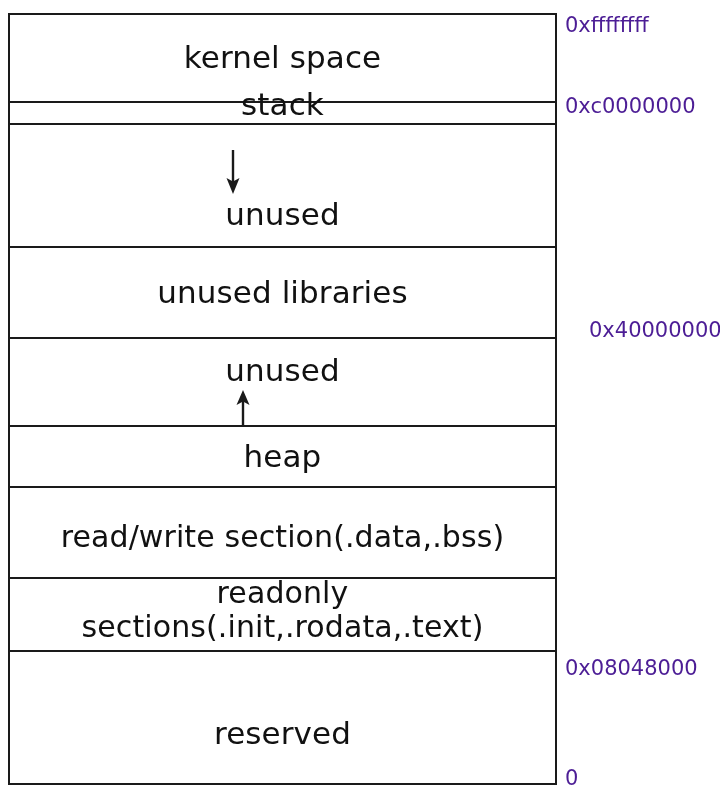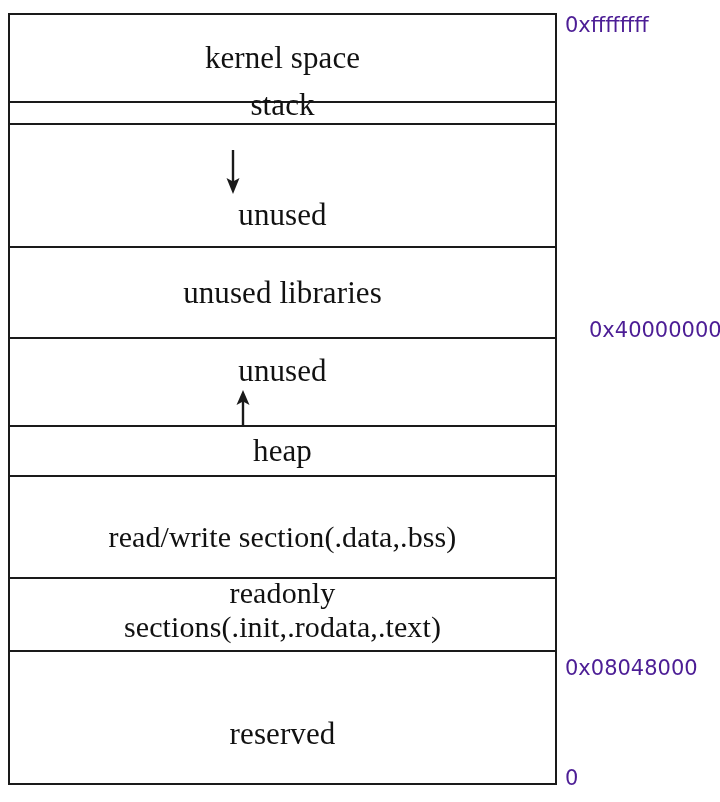--- a/index.html
+++ b/index.html
@@ -26,21 +26,20 @@
 
   
   .memory-column {
     position: absolute;
     left: 8px;
     top: 13px;
     width: 549px;
     height: 772px;
     border: 2px solid #1a1a1a;
     box-sizing: border-box;
-    font-family: Liberation Serif, serif;
   }
 
   .segment {
     position: absolute;
     left: 0;
     width: 100%;
     box-sizing: border-box;
     border-bottom: 2px solid #1a1a1a;
     display: flex;
     align-items: center;
@@ -103,21 +102,21 @@
     </div>
 
     <div class="segment" style="top:233px;height:91px;">
       <span class="segment-label">unused libraries</span>
     </div>
 
     <div class="segment" style="top:324px;height:88px;">
       <span class="segment-label" style="position:relative;top:-11px;">unused</span>
     </div>
 
-    <div class="segment" style="top:412px;height:50px;">
+    <div class="segment" style="top:412px;height:61px;">
       <span class="segment-label">heap</span>
     </div>
 
     <div class="segment" style="top:482px;height:82px;">
       <span class="segment-label wide">read/write section(.data,.bss)</span>
     </div>
 
     <div class="segment" style="top:555px;height:82px;">
       <span class="segment-label wide">readonly
 sections(.init,.rodata,.text)</span>
@@ -138,20 +137,21 @@
 
   <div class="grow-arrow" style="left:231px;top:390px;height:36px;">
     <svg width="24" height="36" viewBox="0 0 24 36">
       <line x1="12" y1="36" x2="12" y2="7" stroke="#1a1a1a" stroke-width="2.4"></line>
       <polygon points="12,0 5.5,15 12,11.5 18.5,15" fill="#1a1a1a"></polygon>
     </svg>
   </div>
 
   <div class="address-label" style="top:15px;">0xffffffff</div>
 
+  <div class="address-label" style="top:96px;">0xc0000000</div>
 
   <div class="address-label" style="top:320px;margin-left:24px;">0x40000000</div>
 
   <div class="address-label" style="top:658px;">0x08048000</div>
 
   <div class="address-label" style="top:768px;">0</div>
 
 </div>
 
 </body></html>

